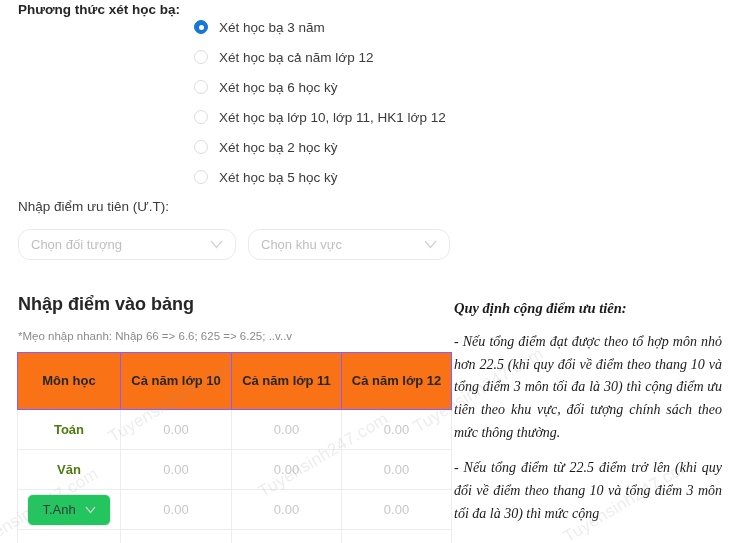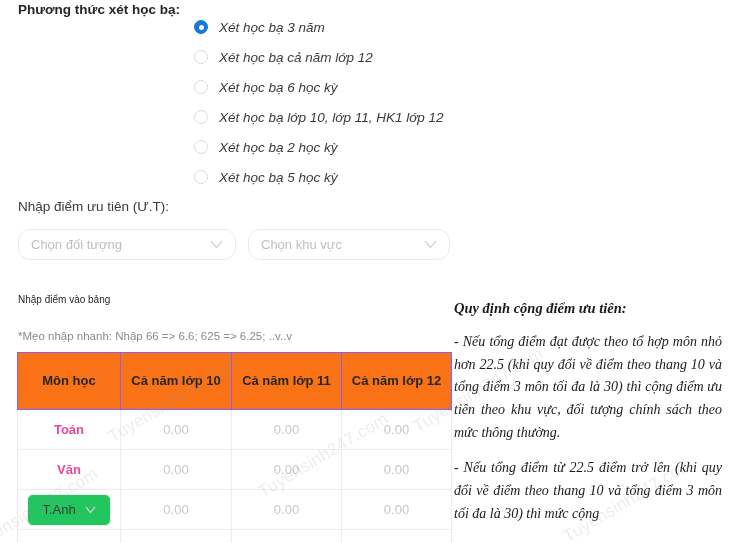--- a/index.html
+++ b/index.html
@@ -52,21 +52,20 @@
     left: 18px;
     top: 2px;
     font-size: 13.5px;
     font-weight: bold;
     color: #262626;
     white-space: nowrap;
   }
   .radio-list {
     margin-left: 194px;
     padding-top: 0px;
-    font-style: italic;
   }
   .radio-item {
     display: flex;
     align-items: center;
     height: 30px;
     cursor: pointer;
   }
   .radio-circle {
     width: 14px;
     height: 14px;
@@ -99,22 +98,22 @@
 
   .section-label {
     position: absolute;
     left: 18px;
     font-size: 13.5px;
     color: #3b3b3b;
   }
   .section-title-bold {
     position: absolute;
     left: 18px;
-    font-size: 10px;
-    font-weight: normal;
+    font-size: 18px;
+    font-weight: bold;
     color: #262626;
   }
   .hint-text {
     position: absolute;
     left: 18px;
     font-size: 11.5px;
     color: #8a8a8a;
     white-space: nowrap;
   }
 
@@ -167,21 +166,21 @@
   .score-table td {
     border: 1px solid #ededed;
     height: 39px;
     padding: 0 6px;
     text-align: center;
     font-size: 13px;
     background: transparent;
   }
   .subject-name {
     font-weight: bold;
-    color: #ec4899;
+    color: #4d7c0f;
     font-size: 13px;
   }
   .score-cell {
     color: #c8c8c8;
     font-size: 13px;
   }
   .cell-select {
     display: inline-flex;
     align-items: center;
     justify-content: center;

